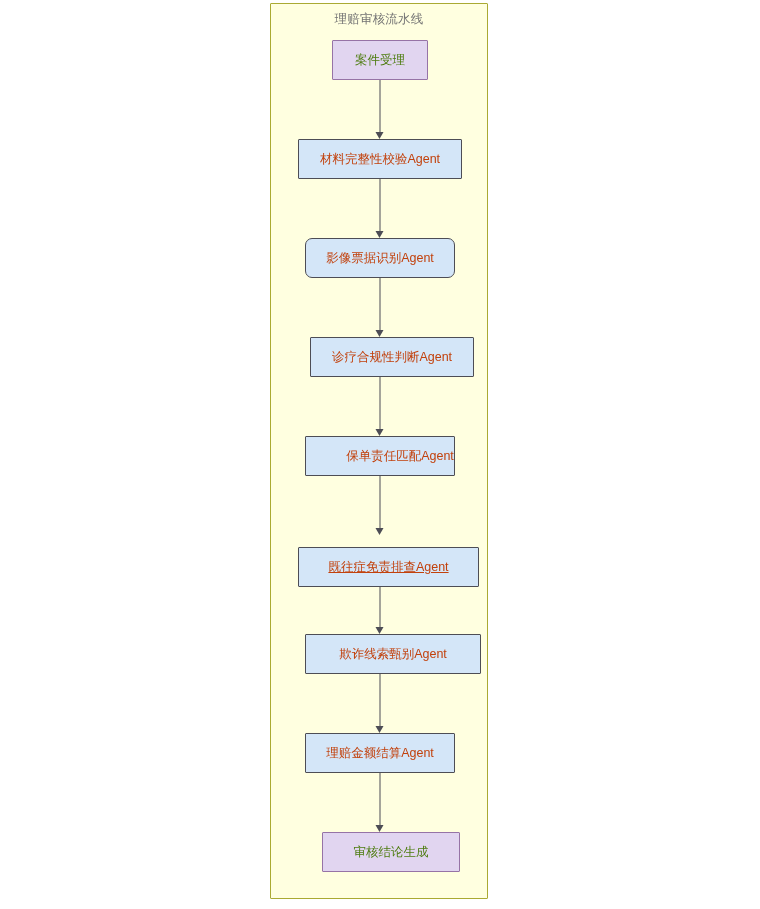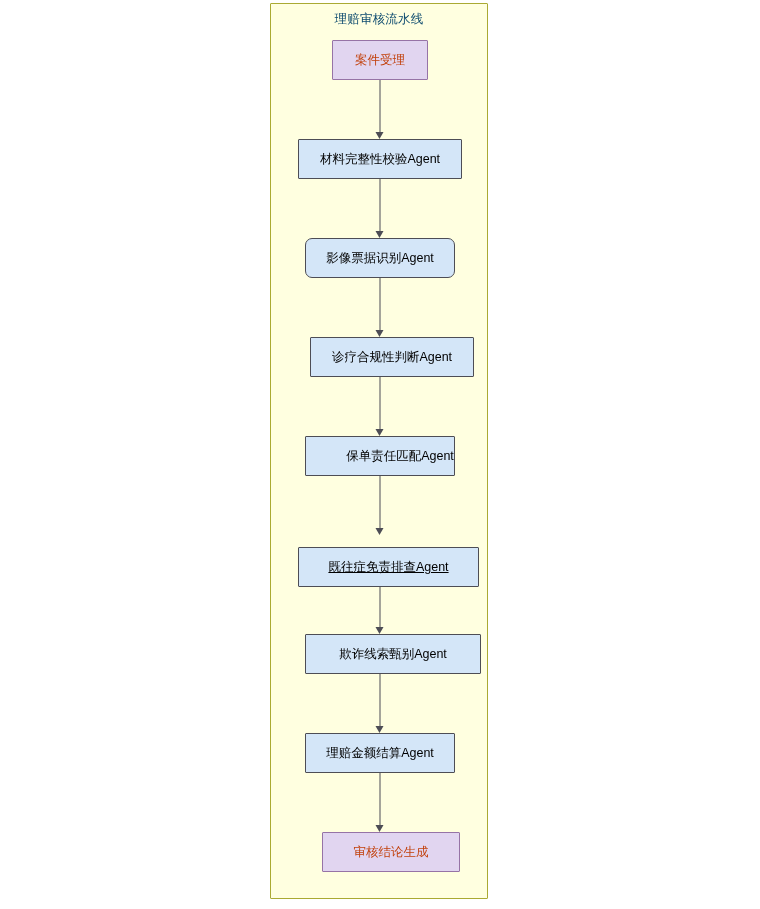--- a/index.html
+++ b/index.html
@@ -36,21 +36,21 @@
     border-radius: 1px;
   }
 
   .pipeline-title {
     position: absolute;
     left: 0;
     top: 7px;
     width: 100%;
     text-align: center;
     font-size: 12.5px;
-    color: #0c4a6e;
+    color: #737373;
     letter-spacing: 0.2px;
     line-height: 16px;
     white-space: nowrap;
   }
 
   
   .node {
     position: absolute;
     height: 40px;
     box-sizing: border-box;
@@ -59,27 +59,27 @@
     justify-content: center;
     font-size: 12.5px;
     line-height: 1;
     white-space: nowrap;
     border-radius: 1px;
   }
 
   .node-terminal {
     background: #e1d5f0;
     border: 1px solid #9673a6;
-    color: #c2410c;
+    color: #4d7c0f;
   }
 
   .node-agent {
     background: #d4e6f8;
     border: 1.4px solid #4d4d55;
-    color: #000000;
+    color: #c2410c;
   }
 
   
   .edge {
     position: absolute;
     width: 1px;
     background: #4d4d55;
     left: 380px;
     transform: translateX(-0.5px);
   }

